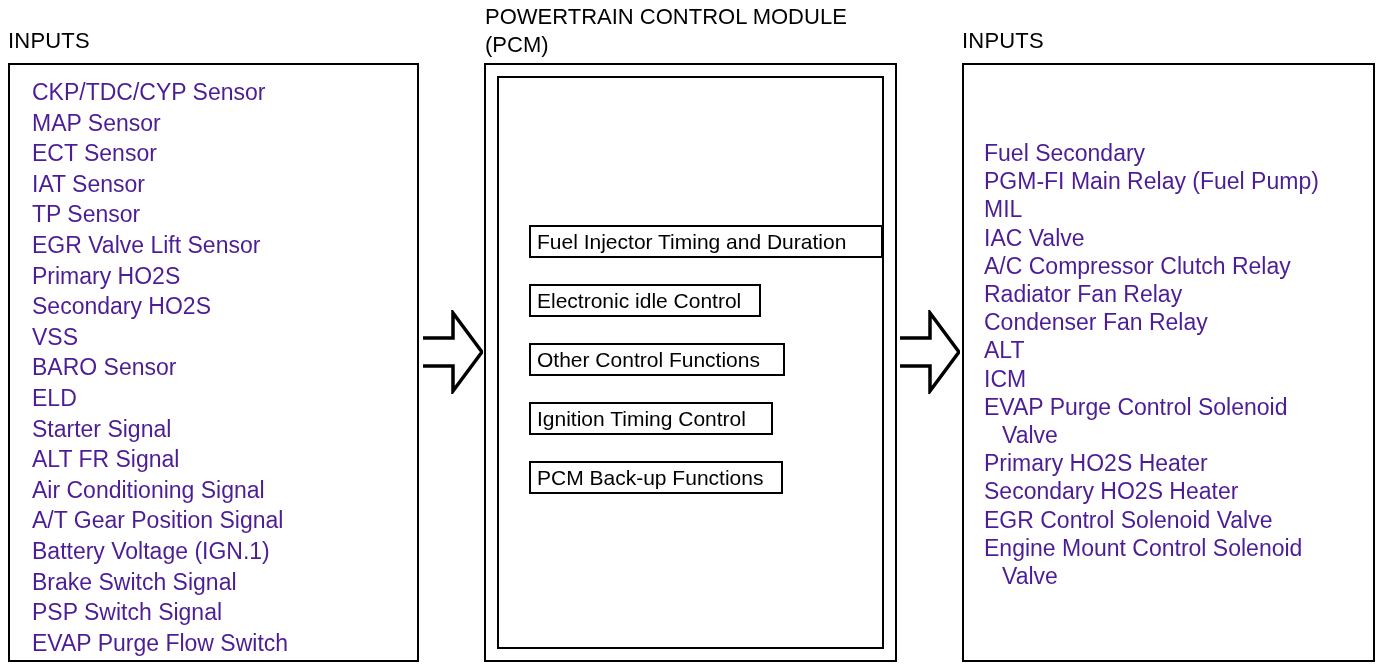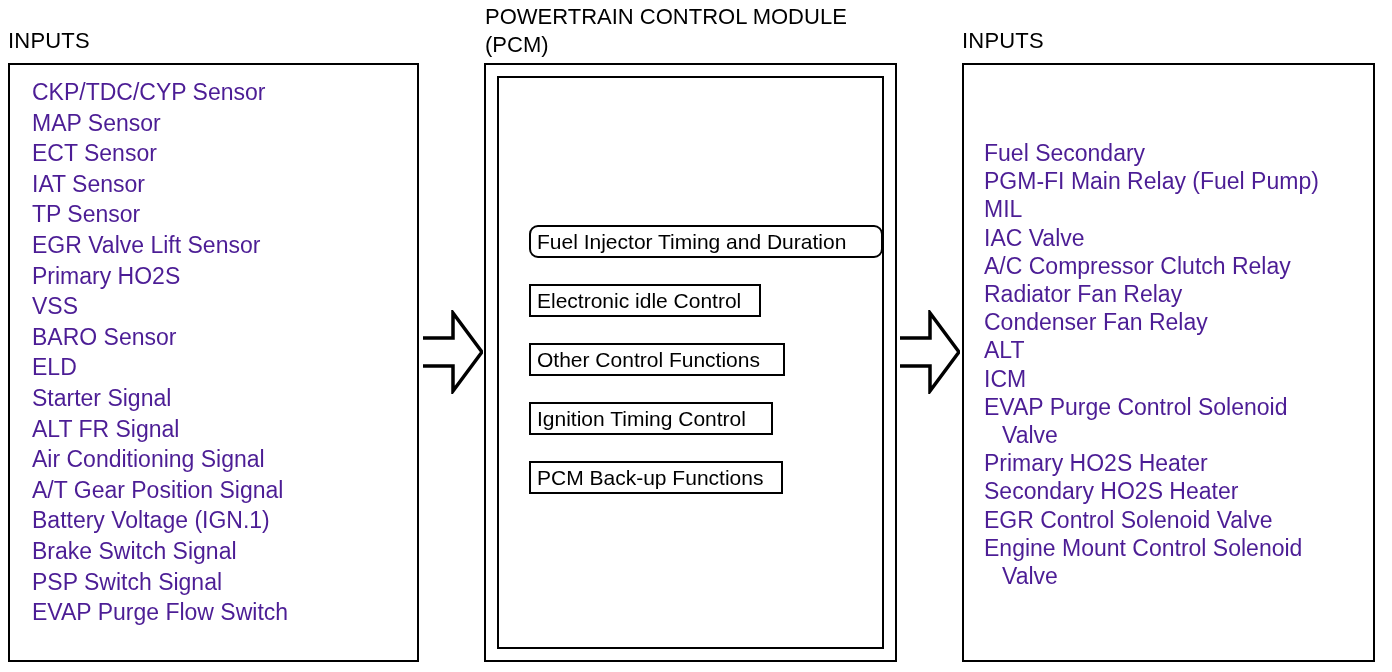--- a/index.html
+++ b/index.html
@@ -104,21 +104,21 @@
     margin-bottom: 26px;
     padding: 0 6px;
     display: flex;
     align-items: center;
   }
   .func-box span {
     font-size: 21px;
     line-height: 21px;
     white-space: nowrap;
   }
-  .func-box.w-350 { width: 354px; border-radius: 9px; }
+  .func-box.w-350 { width: 354px; }
   .func-box.w-232 { width: 232px; }
   .func-box.w-256 { width: 256px; }
   .func-box.w-244 { width: 244px; }
   .func-box.w-254 { width: 254px; }
 
   
   .block-arrow {
     position: absolute;
     top: 310px;
     width: 60px;
@@ -136,20 +136,21 @@
 
   <div class="panel-box" id="inputs-box">
     <ul class="item-list" id="inputs-list">
         <li>CKP/TDC/CYP Sensor</li>
         <li>MAP Sensor</li>
         <li>ECT Sensor</li>
         <li>IAT Sensor</li>
         <li>TP Sensor</li>
         <li>EGR Valve Lift Sensor</li>
         <li>Primary HO2S</li>
+        <li>Secondary HO2S</li>
         <li>VSS</li>
         <li>BARO Sensor</li>
         <li>ELD</li>
         <li>Starter Signal</li>
         <li>ALT FR Signal</li>
         <li>Air Conditioning Signal</li>
         <li>A/T Gear Position Signal</li>
         <li>Battery Voltage (IGN.1)</li>
         <li>Brake Switch Signal</li>
         <li>PSP Switch Signal</li>

